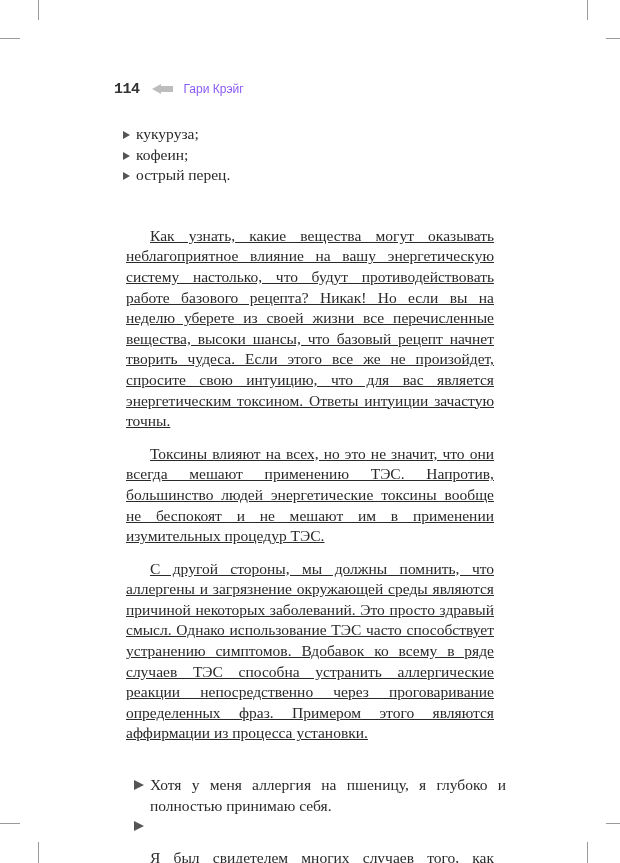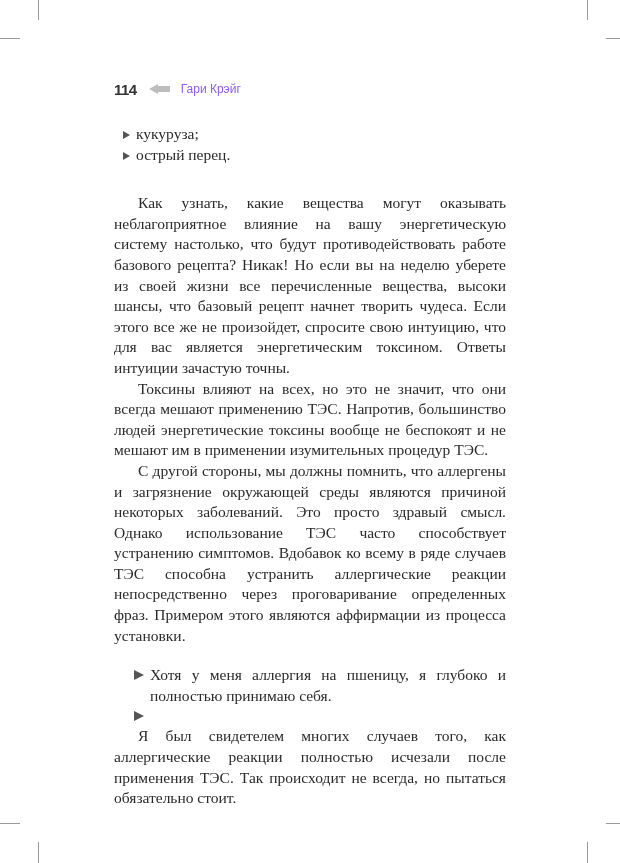--- a/index.html
+++ b/index.html
@@ -1,25 +1,25 @@
 <!DOCTYPE html>
 <html><head>
   <meta charset="utf-8">
   <style>
     html, body { margin: 0; padding: 0; background: #ffffff; }
     body { width: 620px; height: 863px; position: relative; overflow: hidden; }
     .crop { position: absolute; background: #9a9a9a; }
     .header { position: absolute; left: 114px; top: 79px; height: 20px; display: flex; align-items: center; }
-    .page-num { font-family: Liberation Sans, sans-serif; font-weight: bold; font-size: 15px; color: #333; letter-spacing: -0.5px; }
+    .page-num { font-family: Liberation Mono, monospace; font-weight: bold; font-size: 15px; color: #333; letter-spacing: -0.5px; }
     .arrow { margin-left: 12px; width: 22px; height: 10px; position: relative; }
     .arrow .head { position: absolute; left: 0; top: 0; width: 0; height: 0; border-top: 5px solid transparent; border-bottom: 5px solid transparent; border-right: 9px solid #bdbdbd; }
     .arrow .bar { position: absolute; left: 8px; top: 2px; width: 13px; height: 6px; background: #bdbdbd; }
     .author { margin-left: 10px; font-family: "Liberation Sans", sans-serif; font-size: 12px; color: #8b5cf6; }
     .text { position: absolute; left: 114px; width: 392px; font-family: "Liberation Serif", serif; font-size: 15.5px; line-height: 20.6px; color: #2a2a2a; text-align: justify; }
-    .text p { margin: 0; text-indent: 24px; }
+    .text p { margin: 12px; text-indent: 24px; text-decoration: underline; }
     .blist { list-style: none; margin: 8px; padding: 0; }
     .blist li { position: relative; padding-left: 14px; }
     .blist li .tri { position: absolute; left: 1px; top: 7px; width: 0; height: 0; border-top: 4px solid transparent; border-bottom: 4px solid transparent; border-left: 7px solid #555; }
     .alist { list-style: none; margin: 0; padding: 0; }
     .alist li { position: relative; padding-left: 36px; }
     .alist li .tri { position: absolute; left: 20px; top: 5px; width: 0; height: 0; border-top: 5px solid transparent; border-bottom: 5px solid transparent; border-left: 10px solid #555; }
   </style>
 </head>
 <body>
 
@@ -37,20 +37,21 @@
   <span class="arrow">
       <span class="head"></span>
       <span class="bar"></span>
     </span>
   <span class="author">Гари Крэйг</span>
 </div>
 
 <div class="text" style="top:116px;">
   <ul class="blist">
     <li><span class="tri"></span><span>кукуруза;</span></li>
+    <li><span class="tri"></span><span>кофеин;</span></li>
     <li><span class="tri"></span><span>острый перец.</span></li>
   </ul>
   <div style="height:20px;"></div>
   <p>Как узнать, какие вещества могут оказывать неблагоприятное влияние на вашу энергетическую систему настолько, что будут противодействовать работе базового рецепта? Никак! Но если вы на неделю уберете из своей жизни все перечисленные вещества, высоки шансы, что базовый рецепт начнет творить чудеса. Если этого все же не произойдет, спросите свою интуицию, что для вас является энергетическим токсином. Ответы интуиции зачастую точны.</p>
   <p>Токсины влияют на всех, но это не значит, что они всегда мешают применению ТЭС. Напротив, большинство людей энергетические токсины вообще не беспокоят и не мешают им в применении изумительных процедур ТЭС.</p>
   <p>С другой стороны, мы должны помнить, что аллергены и загрязнение окружающей среды являются причиной некоторых заболеваний. Это просто здравый смысл. Однако использование ТЭС часто способствует устранению симптомов. Вдобавок ко всему в ряде случаев ТЭС способна устранить аллергические реакции непосредственно через проговаривание определенных фраз. Примером этого являются аффирмации из процесса установки.</p>
   <div style="height:19px;"></div>
   <ul class="alist">
     <li><span class="tri"></span><span>Хотя у меня аллергия на пшеницу, я глубоко и полностью принимаю себя.</span></li>
     <li><span class="tri"></span></li>

